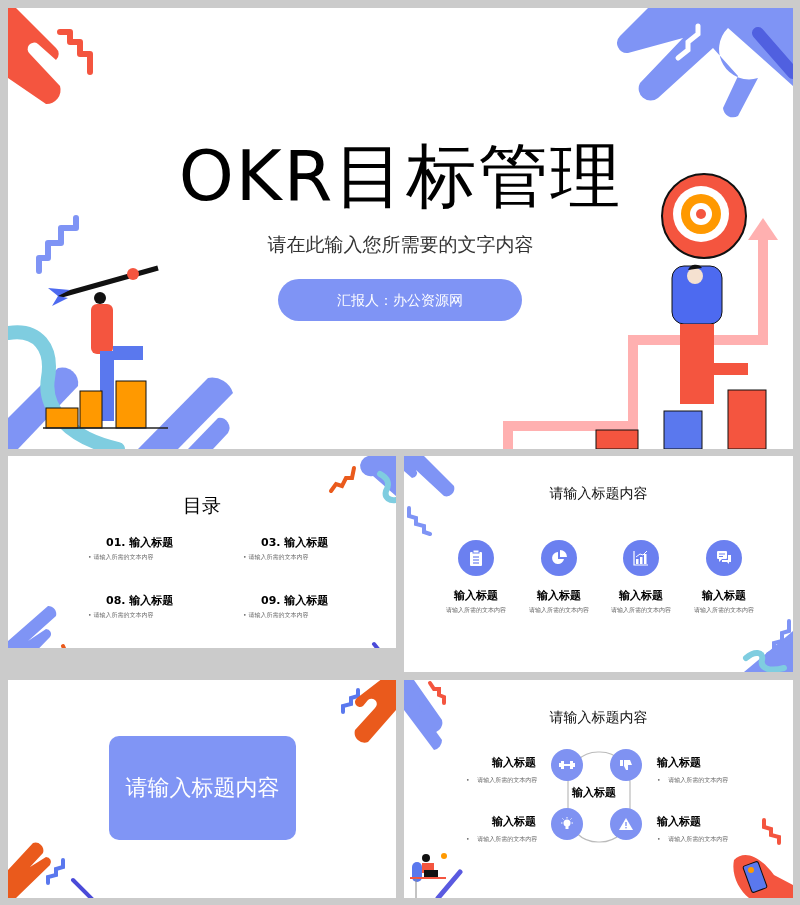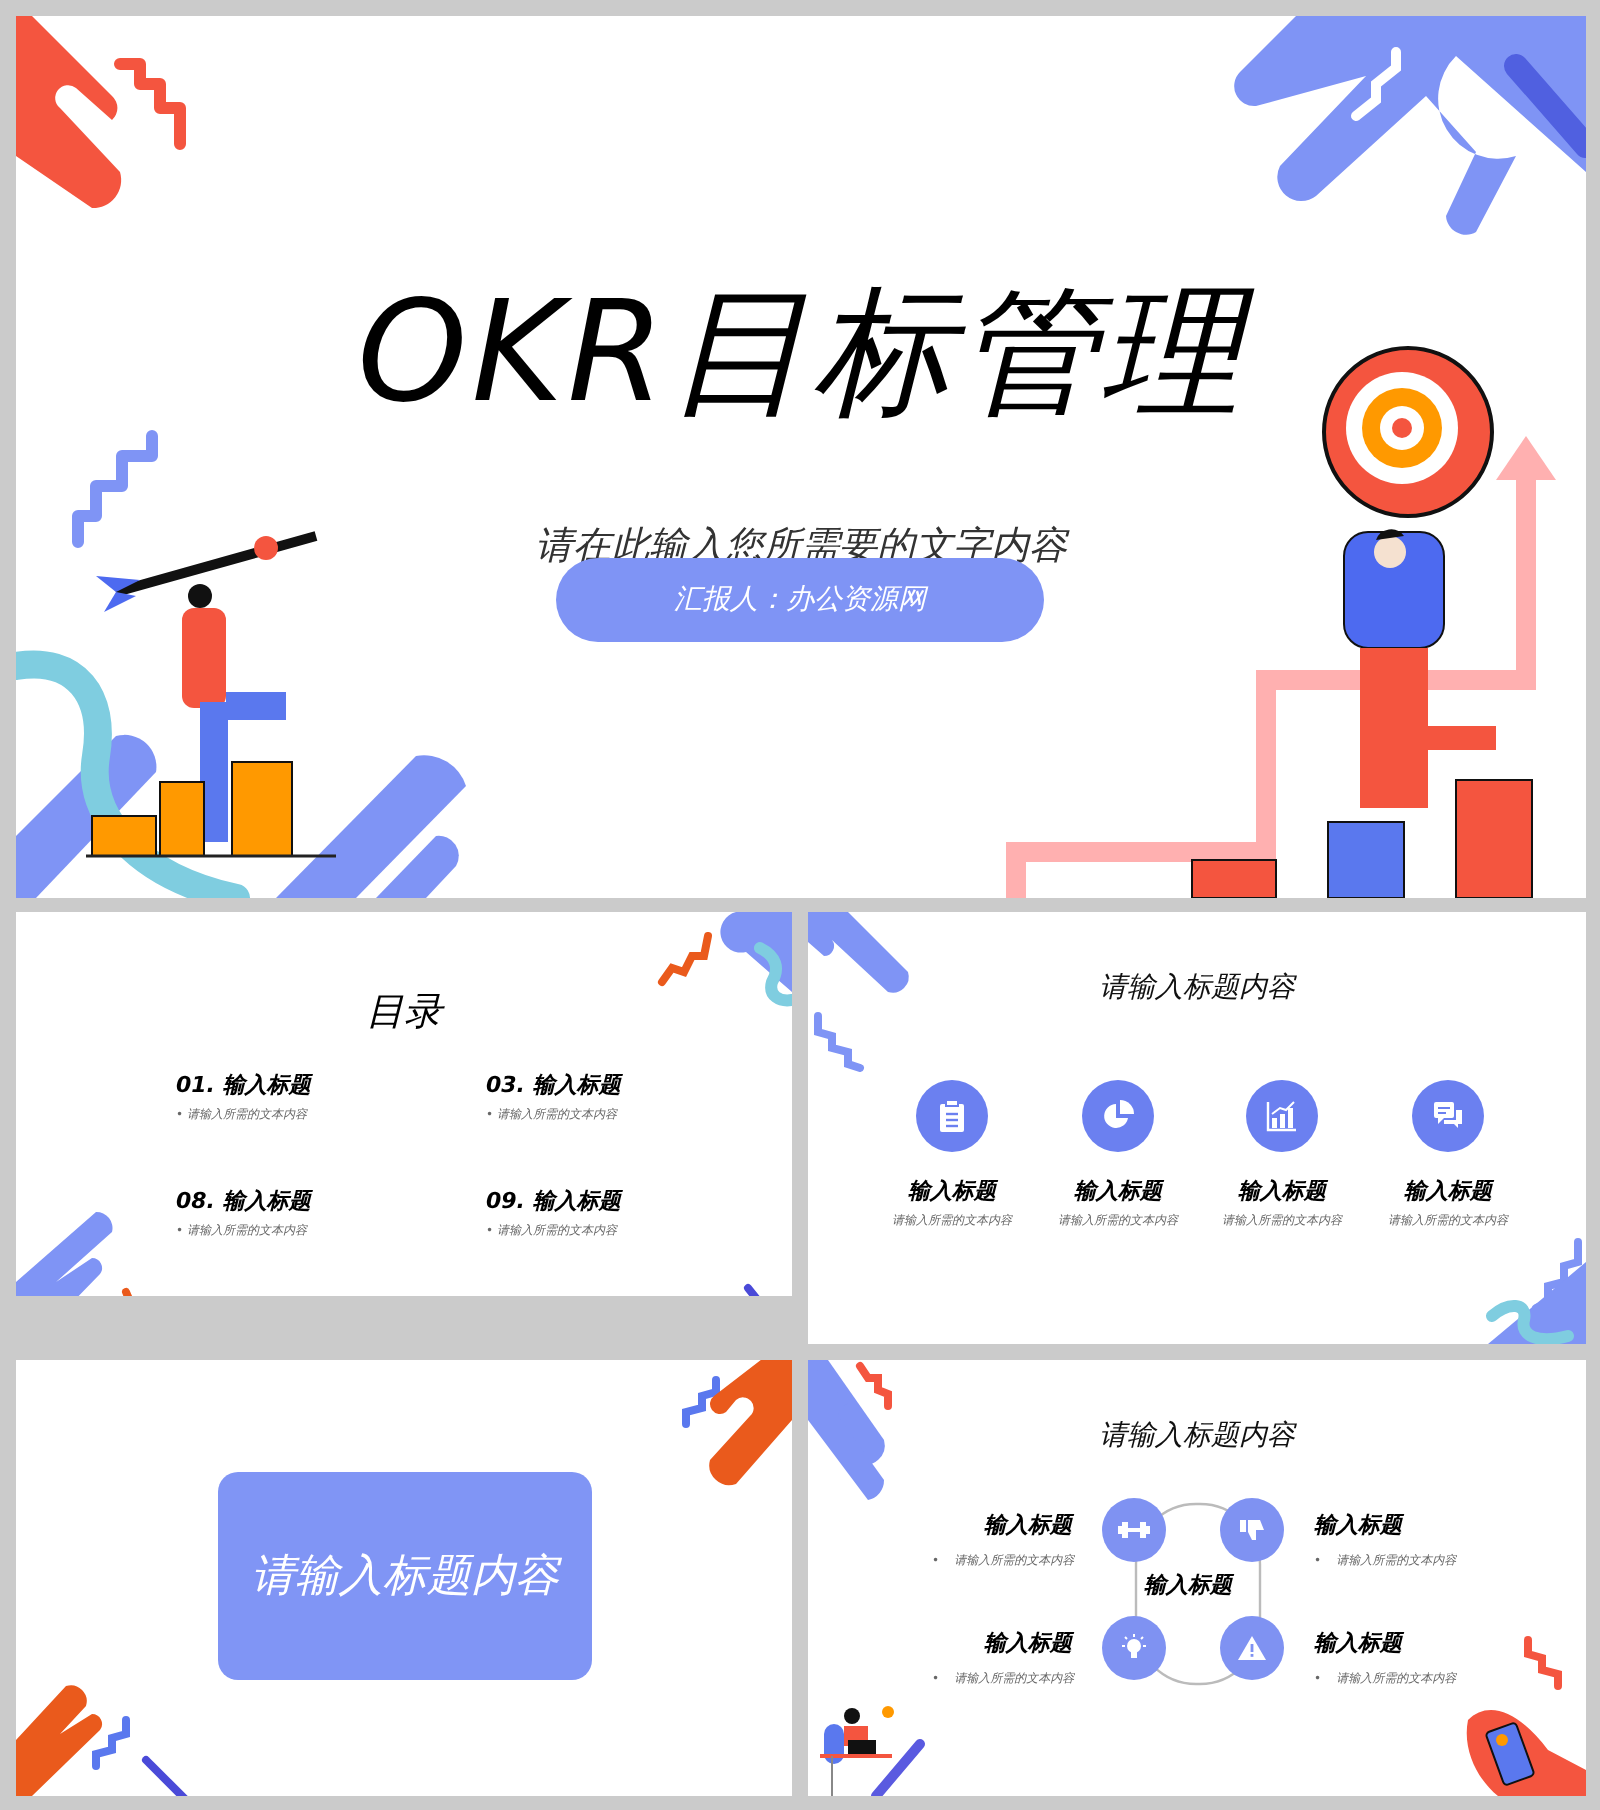--- a/index.html
+++ b/index.html
@@ -1,34 +1,34 @@
 <!DOCTYPE html>
 <html><head>
 <meta charset="utf-8">
 <style>
   * { box-sizing: border-box; margin: 0; padding: 0; }
   html, body { width: 800px; height: 905px; background: #cbcbcb; overflow: hidden; }
   body { position: relative; font-family: "DejaVu Sans", "Liberation Sans", sans-serif; }
-  .slide { position: absolute; background: #ffffff; overflow: hidden; font-style: italic; }
+  .slide { position: absolute; background: #ffffff; overflow: hidden; }
   #s-cover { left: 8px; top: 8px; width: 785px; height: 441px; }
   #s-toc { left: 8px; top: 456px; width: 388px; height: 192px; }
   #s-icons { left: 404px; top: 456px; width: 389px; height: 216px; }
   #s-section { left: 8px; top: 680px; width: 388px; height: 218px; }
   #s-cycle { left: 404px; top: 680px; width: 389px; height: 218px; }
   svg.deco { position: absolute; overflow: visible; }
 
   
   .cover-title { position: absolute; left: 0; width: 785px; top: 128px; text-align: center; font-size: 70px; color: #000; letter-spacing: 2px; line-height: 80px; font-weight: 400; }
-  .cover-sub { position: absolute; left: 0; width: 785px; top: 224px; text-align: center; font-size: 19px; color: #333; margin-top: 28px; }
+  .cover-sub { position: absolute; left: 0; width: 785px; top: 224px; text-align: center; font-size: 19px; color: #333; }
   .cover-pill { position: absolute; left: 270px; top: 271px; width: 244px; height: 42px; border-radius: 21px; background: #7f94f5; color: #fff; font-size: 14px; text-align: center; line-height: 42px; }
 
   
   .toc-title { position: absolute; left: 0; width: 388px; top: 37px; text-align: center; font-size: 19px; color: #000; }
   .toc-item { position: absolute; }
-  .toc-item .t { font-size: 11px; font-weight: 700; color: #000; white-space: nowrap; }
+  .toc-item .t { font-size: 11px; font-weight: 700; color: #000; white-space: nowrap; margin-left: 18px; }
   .toc-item .d { font-size: 6px; color: #666; margin-top: 3px; white-space: nowrap; }
 
   
   .sec-title { position: absolute; left: 0; right: 0; text-align: center; font-size: 14px; color: #111; }
   .icon-col { position: absolute; width: 90px; text-align: center; }
   .icon-circle { width: 36px; height: 36px; border-radius: 50%; background: #6b80f0; margin: 0 auto; display: flex; align-items: center; justify-content: center; }
   .icon-col .t { font-size: 11px; font-weight: 700; color: #000; margin-top: 12px; white-space: nowrap; }
   .icon-col .d { font-size: 6px; color: #666; margin-top: 3px; white-space: nowrap; }
 
   

